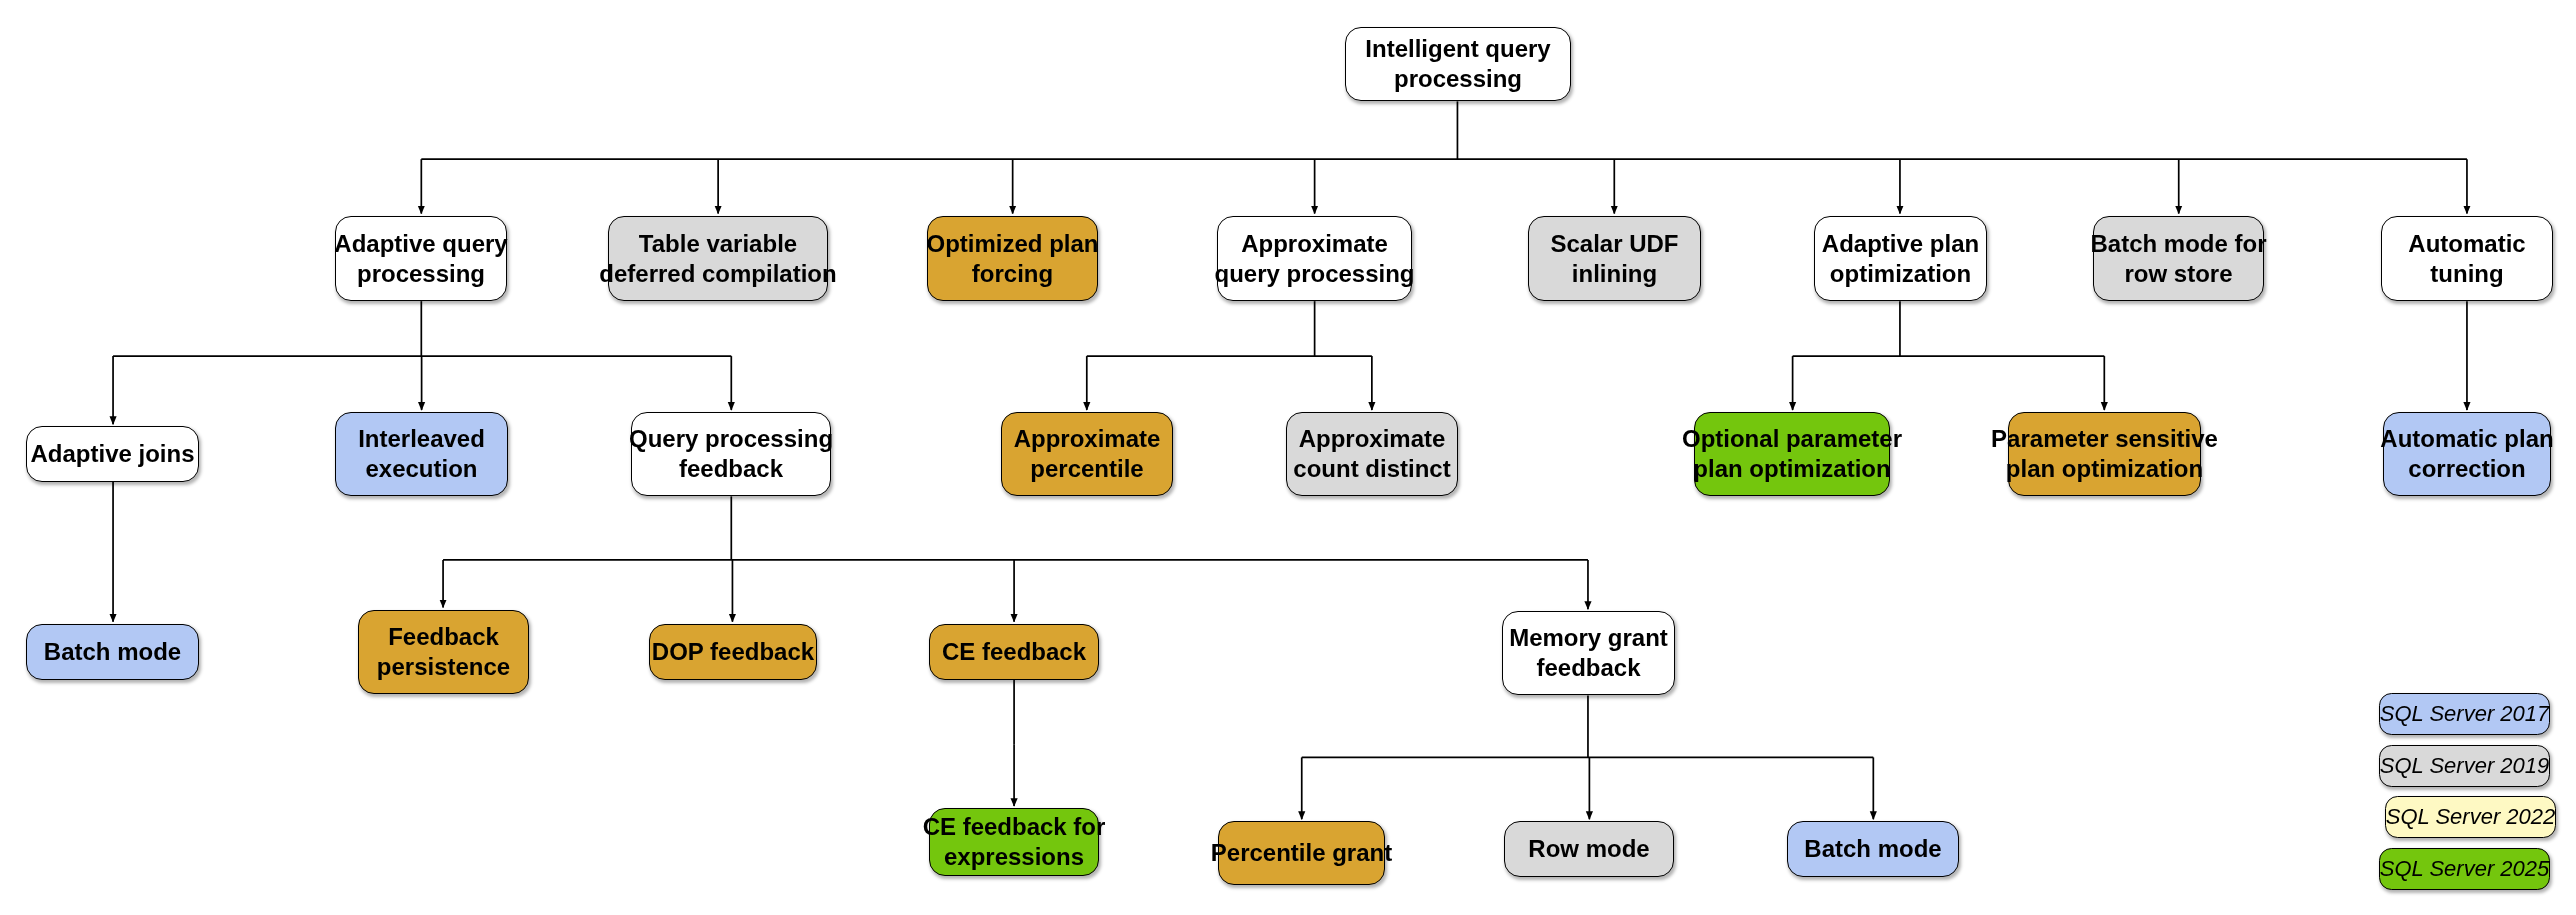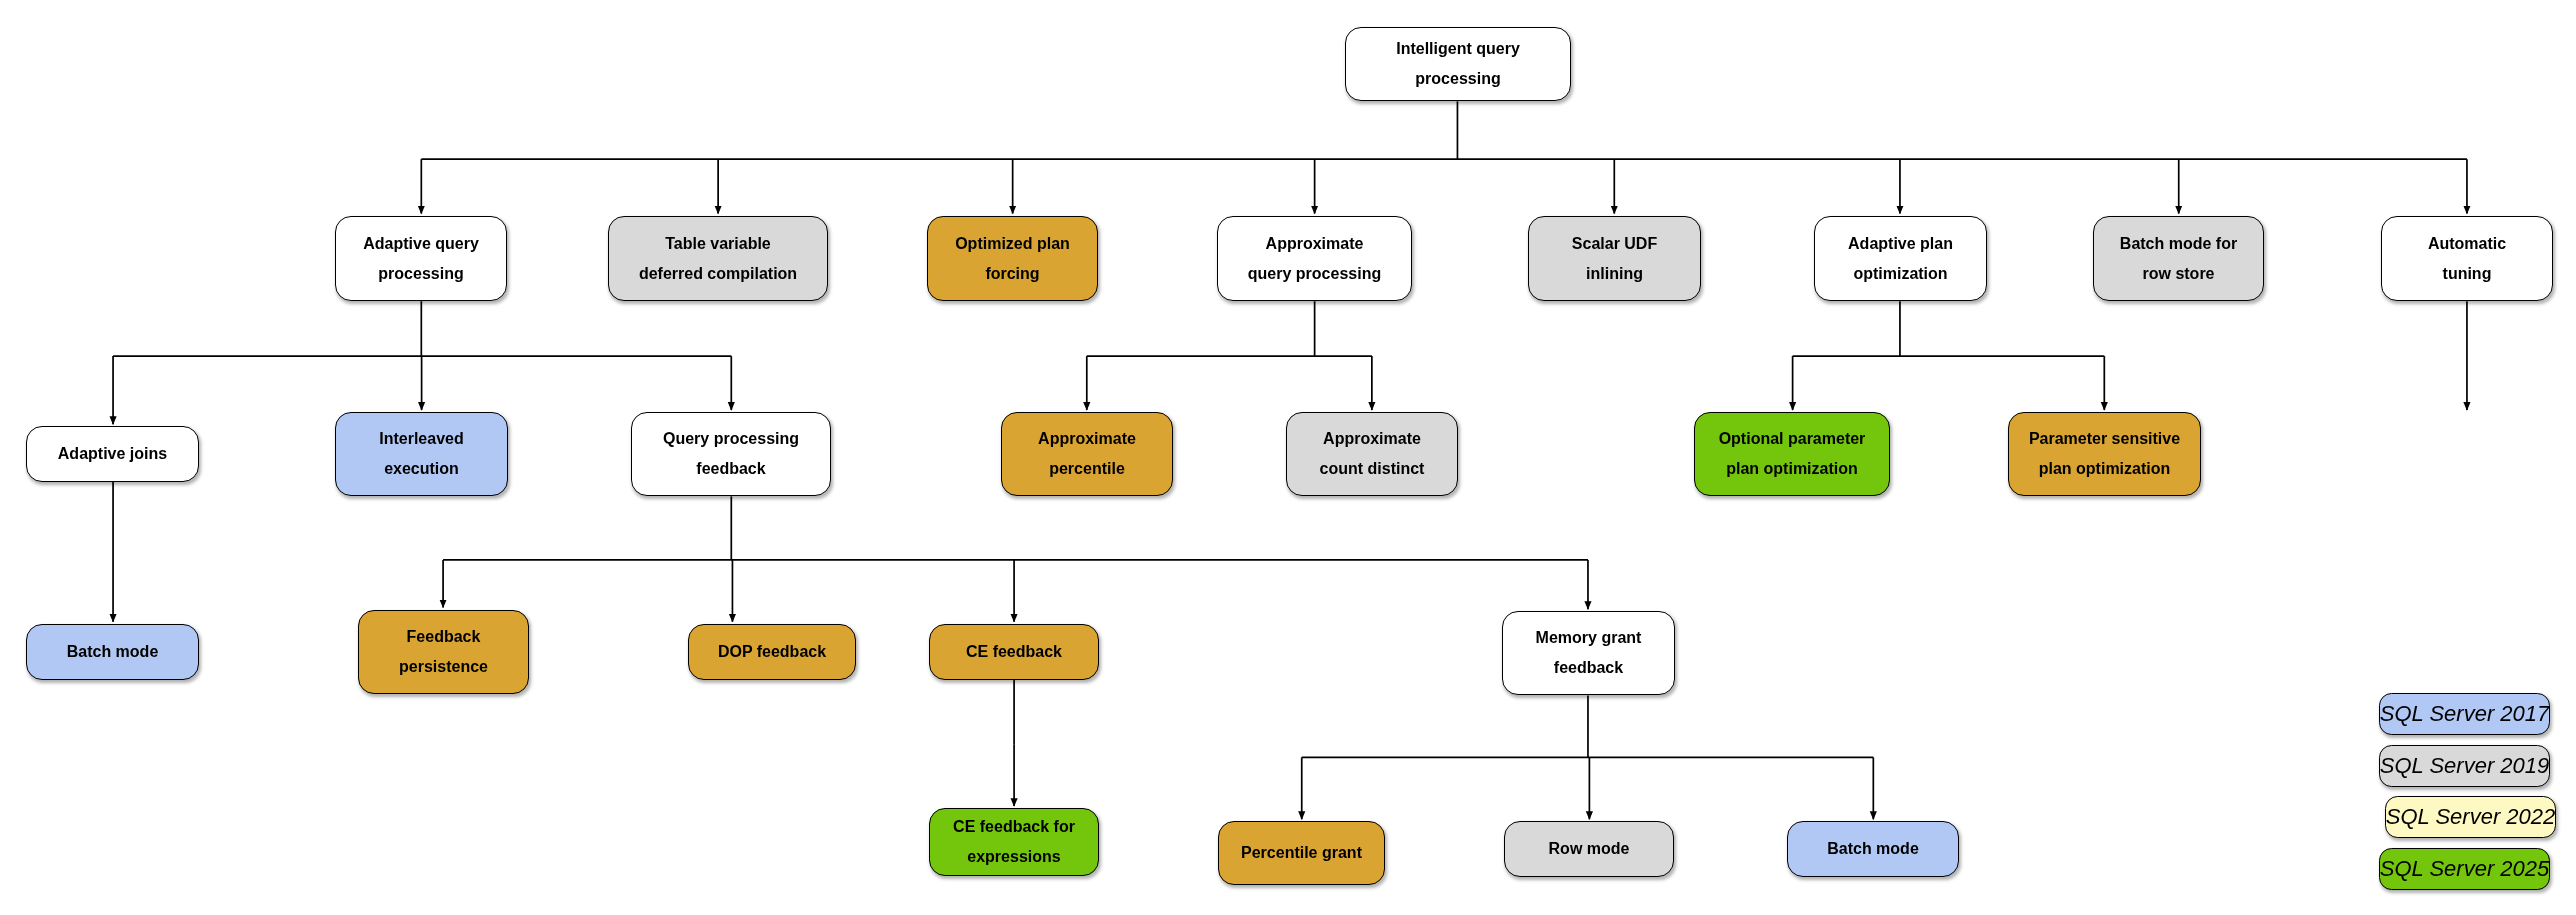--- a/index.html
+++ b/index.html
@@ -6,21 +6,21 @@
   .canvas{
     position:relative;width:2576px;height:916px;background:#ffffff;
     font-family:"Liberation Sans",sans-serif;overflow:hidden;
   }
   svg.connectors{position:absolute;left:0;top:0;pointer-events:none;}
   .node{
     position:absolute;box-sizing:border-box;
     display:flex;align-items:center;justify-content:center;text-align:center;
     border:1.7px solid #000;border-radius:16px;
     box-shadow:1.7px 2.3px 3.4px rgba(0,0,0,0.30);
-    font-size:16px;font-weight:600;line-height:30px;color:#000;white-space:pre;
+    font-size:24px;font-weight:600;line-height:30px;color:#000;white-space:pre;
   }
   .legend-item{
     position:absolute;box-sizing:border-box;
     display:flex;align-items:center;justify-content:center;text-align:center;
     border:1.7px solid #000;border-radius:12.6px;
     box-shadow:1.7px 2.3px 3.4px rgba(0,0,0,0.30);
     font-size:22px;font-weight:400;color:#000;white-space:pre;font-style:italic;
   }
 </style>
 </head>
@@ -100,24 +100,26 @@
     <div class="node" style="left: 631px; top: 412px; width: 200px; height: 84px; background: rgb(255, 255, 255);"><span>Query processing
 feedback</span></div>
     <div class="node" style="left: 1001px; top: 412px; width: 172px; height: 84px; background: rgb(217, 164, 49);"><span>Approximate
 percentile</span></div>
     <div class="node" style="left: 1286px; top: 412px; width: 172px; height: 84px; background: rgb(217, 217, 217);"><span>Approximate
 count distinct</span></div>
     <div class="node" style="left: 1694px; top: 412px; width: 196px; height: 84px; background: rgb(116, 198, 13);"><span>Optional parameter
 plan optimization</span></div>
     <div class="node" style="left: 2008px; top: 412px; width: 193px; height: 84px; background: rgb(217, 164, 49);"><span>Parameter sensitive
 plan optimization</span></div>
+    <div class="node" style="left: 2383px; top: 412px; width: 168px; height: 84px; background: rgb(178, 200, 244);"><span>Automatic plan
+correction</span></div>
     <div class="node" style="left: 26px; top: 624px; width: 173px; height: 56px; background: rgb(178, 200, 244);"><span>Batch mode</span></div>
     <div class="node" style="left: 358px; top: 610px; width: 171px; height: 84px; background: rgb(217, 164, 49);"><span>Feedback
 persistence</span></div>
-    <div class="node" style="left: 649px; top: 624px; width: 168px; height: 56px; background: rgb(217, 164, 49); margin-left: 39px;"><span>DOP feedback</span></div>
+    <div class="node" style="left: 649px; top: 624px; width: 168px; height: 56px; background: rgb(217, 164, 49);"><span>DOP feedback</span></div>
     <div class="node" style="left: 929px; top: 624px; width: 170px; height: 56px; background: rgb(217, 164, 49);"><span>CE feedback</span></div>
     <div class="node" style="left: 1502px; top: 611px; width: 173px; height: 84px; background: rgb(255, 255, 255);"><span>Memory grant
 feedback</span></div>
     <div class="node" style="left: 929px; top: 808px; width: 170px; height: 68px; background: rgb(116, 198, 13);"><span>CE feedback for
 expressions</span></div>
     <div class="node" style="left: 1218px; top: 821px; width: 167px; height: 64px; background: rgb(217, 164, 49);"><span>Percentile grant</span></div>
     <div class="node" style="left: 1504px; top: 821px; width: 170px; height: 56px; background: rgb(217, 217, 217);"><span>Row mode</span></div>
     <div class="node" style="left: 1787px; top: 821px; width: 172px; height: 56px; background: rgb(178, 200, 244);"><span>Batch mode</span></div>
     <div class="legend-item" style="left: 2379px; top: 693px; width: 171px; height: 42px; background: rgb(178, 200, 244);"><span>SQL Server 2017</span></div>
     <div class="legend-item" style="left: 2379px; top: 745px; width: 171px; height: 42px; background: rgb(217, 217, 217);"><span>SQL Server 2019</span></div>

